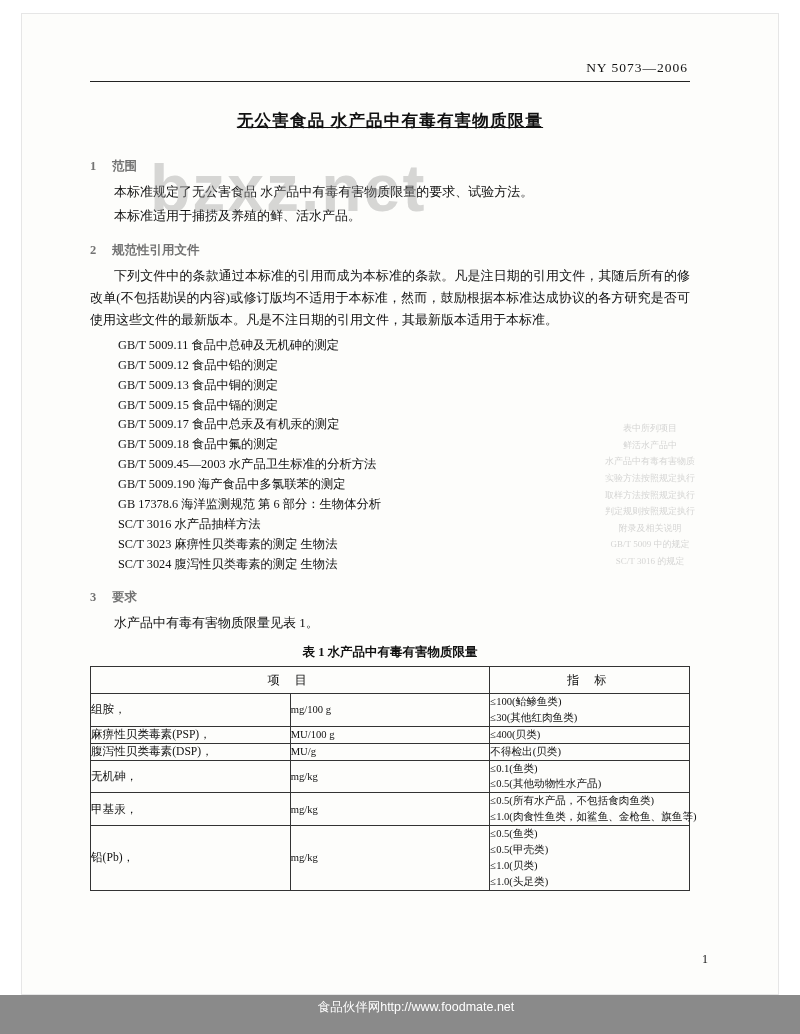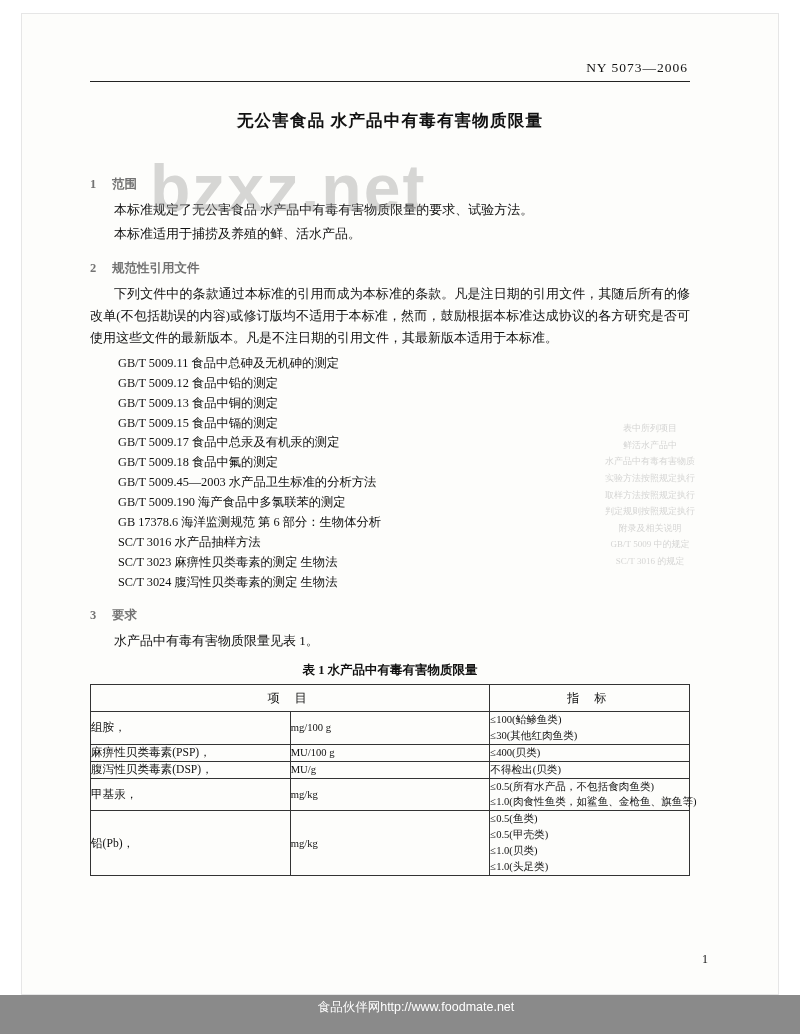--- a/index.html
+++ b/index.html
@@ -46,21 +46,22 @@
     border-bottom: 1.6px solid #222;
     margin-top: 5px;
     margin-bottom: 28px;
   }
   .doc-title {
     text-align: center;
     font-size: 16.5px;
     font-weight: bold;
     color: #111;
     letter-spacing: 1.2px;
-    margin-bottom: 44px;
+    margin-bottom: 26px;
+    text-decoration: underline;
   }
   .sec-head {
     font-size: 12.5px;
     font-weight: bold;
     color: #737373;
     margin: 14px 0 6px 0;
   }
   .sec-head .num {
     display: inline-block;
     width: 22px;
@@ -250,20 +251,28 @@
           </td>
         </tr>
         <tr>
           <td class="item">腹泻性贝类毒素(DSP)，</td>
           <td class="unit">MU/g</td>
           <td class="val">
             <div>不得检出(贝类)</div>
           </td>
         </tr>
         <tr>
+          <td class="item">无机砷，</td>
+          <td class="unit">mg/kg</td>
+          <td class="val">
+            <div>≤0.1(鱼类)</div>
+            <div>≤0.5(其他动物性水产品)</div>
+          </td>
+        </tr>
+        <tr>
           <td class="item">甲基汞，</td>
           <td class="unit">mg/kg</td>
           <td class="val">
             <div>≤0.5(所有水产品，不包括食肉鱼类)</div>
             <div>≤1.0(肉食性鱼类，如鲨鱼、金枪鱼、旗鱼等)</div>
           </td>
         </tr>
         <tr>
           <td class="item">铅(Pb)，</td>
           <td class="unit">mg/kg</td>

